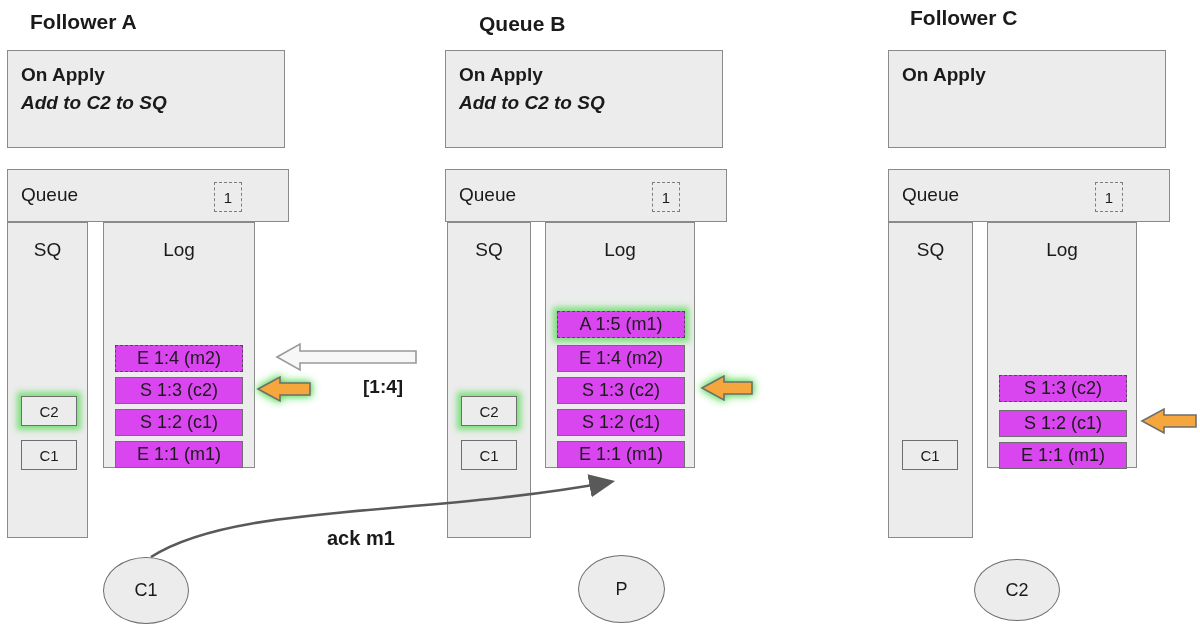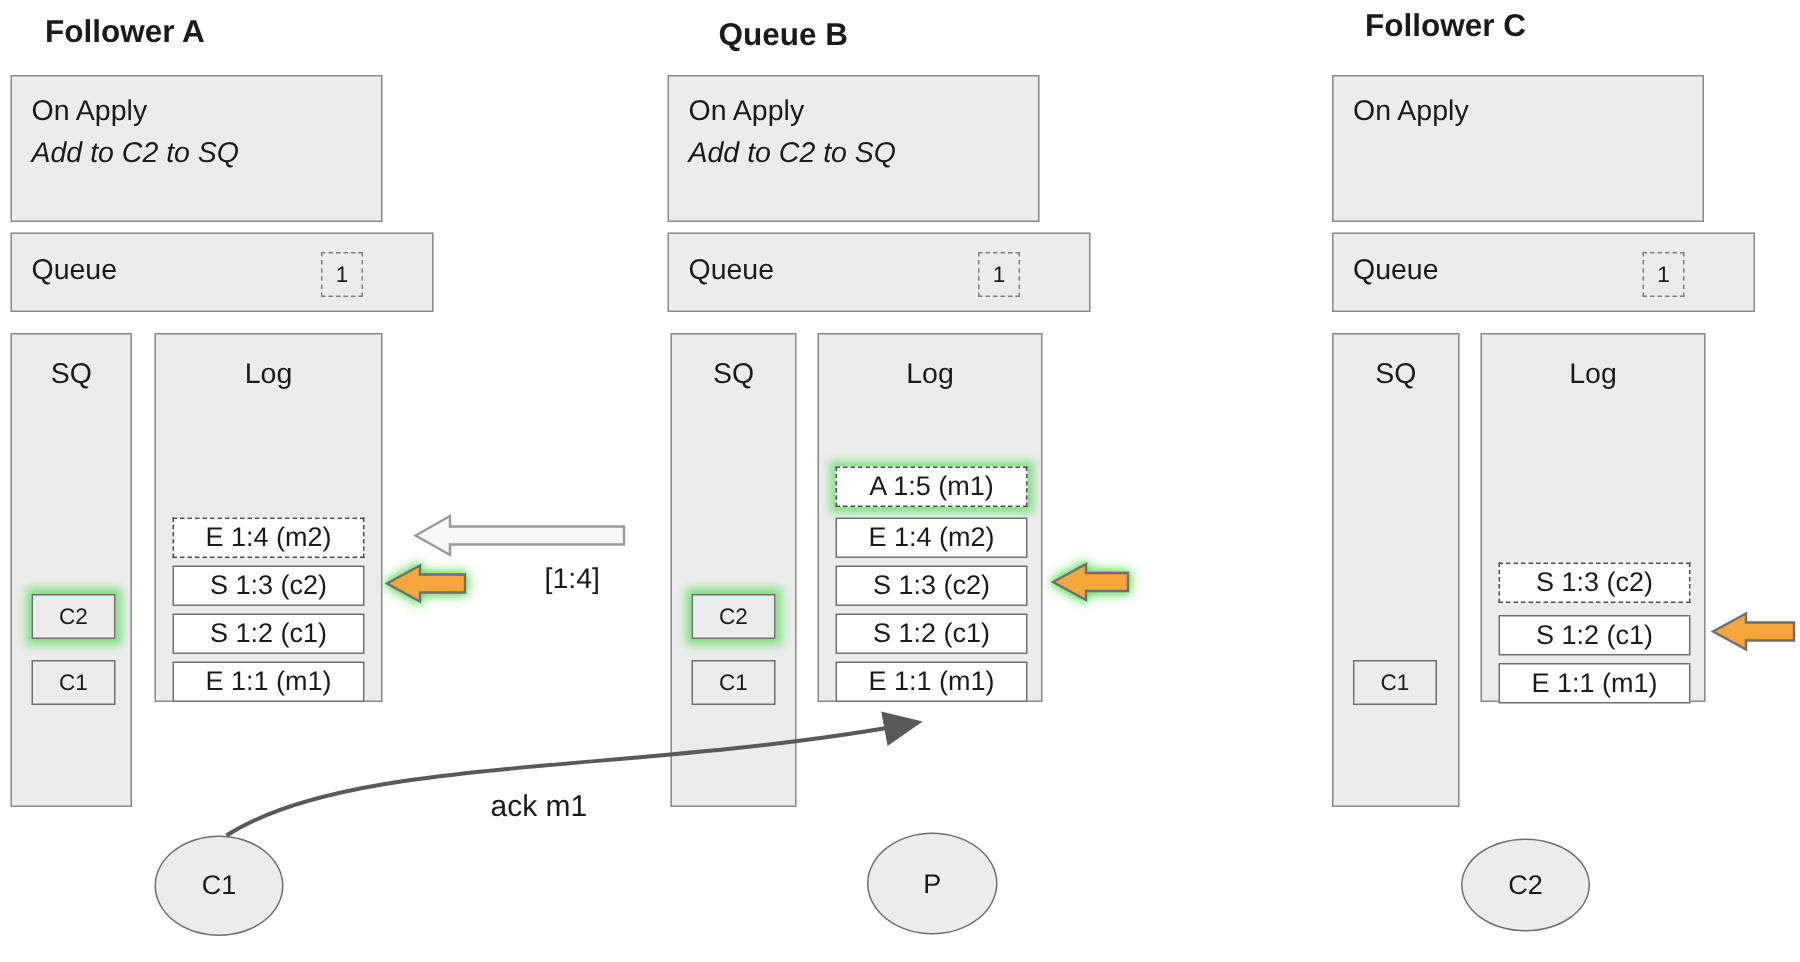--- a/index.html
+++ b/index.html
@@ -2,50 +2,50 @@
 <html><head>
 <meta charset="utf-8">
 <style>
   html,body{margin:0;padding:0;background:#ffffff;}
   .canvas{
     position:relative;width:1200px;height:641px;overflow:hidden;
     font-family:"Liberation Sans","DejaVu Sans",sans-serif;color:#1a1a1a;background:#ffffff;
   }
   .node-title{position:absolute;font-size:21px;font-weight:bold;white-space:nowrap;}
   .box{position:absolute;background:#ececec;border:1.6px solid #8a8a8a;box-sizing:border-box;}
-  .onapply{width:248px;height:98px;}
+  .onapply{width:278px;height:98px;font-weight:bold;}
   .onapply-line1{position:absolute;left:13px;top:13px;font-size:19px;}
   .onapply-line2{position:absolute;left:13px;top:41px;font-size:19px;font-style:italic;}
-  .queue{width:282px;height:53px;}
+  .queue{width:282px;height:53px;margin-top:14px;}
   .queue-label{position:absolute;left:13px;top:14px;font-size:19px;}
   .queue-count{
     position:absolute;left:206px;top:12px;width:28px;height:30px;
     border:1.6px dashed #7d7d7d;box-sizing:border-box;background:#ececec;
     font-size:15px;display:flex;align-items:center;justify-content:center;
   }
   .sq-box{height:316px;}
   .log-box{height:246px;}
   .panel-label{position:absolute;top:16px;left:0;width:100%;text-align:center;font-size:19px;}
   .sq-item{
     position:absolute;left:13px;width:56px;height:30px;
     background:#ececec;border:1.6px solid #6e6e6e;box-sizing:border-box;
     font-size:15px;display:flex;align-items:center;justify-content:center;
   }
   .entry{
     position:absolute;left:11px;width:128px;height:27px;
-    background:#ffffff;border:1.6px solid #6e6e6e;box-sizing:border-box;
+    background:#d946ef;border:1.6px solid #6e6e6e;box-sizing:border-box;
     font-size:18px;display:flex;align-items:center;justify-content:center;white-space:nowrap;
   }
   .entry.dashed{border:1.6px dashed #4d4d4d;}
   .glow-green{box-shadow:0 0 6px 4px #7ee07e;}
   .actor{
     position:absolute;background:#ececec;border:1.6px solid #6e6e6e;border-radius:50%;
     display:flex;align-items:center;justify-content:center;font-size:18px;box-sizing:border-box;
   }
-  .float-label{position:absolute;white-space:nowrap;}
+  .float-label{position:absolute;white-space:nowrap;font-weight:bold;}
   .label-range{font-size:19px;}
   .label-ack{font-size:20px;}
   .overlay{position:absolute;left:0;top:0;width:1200px;height:641px;pointer-events:none;}
   .glow-arrow{filter:drop-shadow(0 0 3px #5fdc5f) drop-shadow(0 0 4px #8ae88a);}
 </style>
 </head>
 <body>
 
 <div class="canvas">
 

